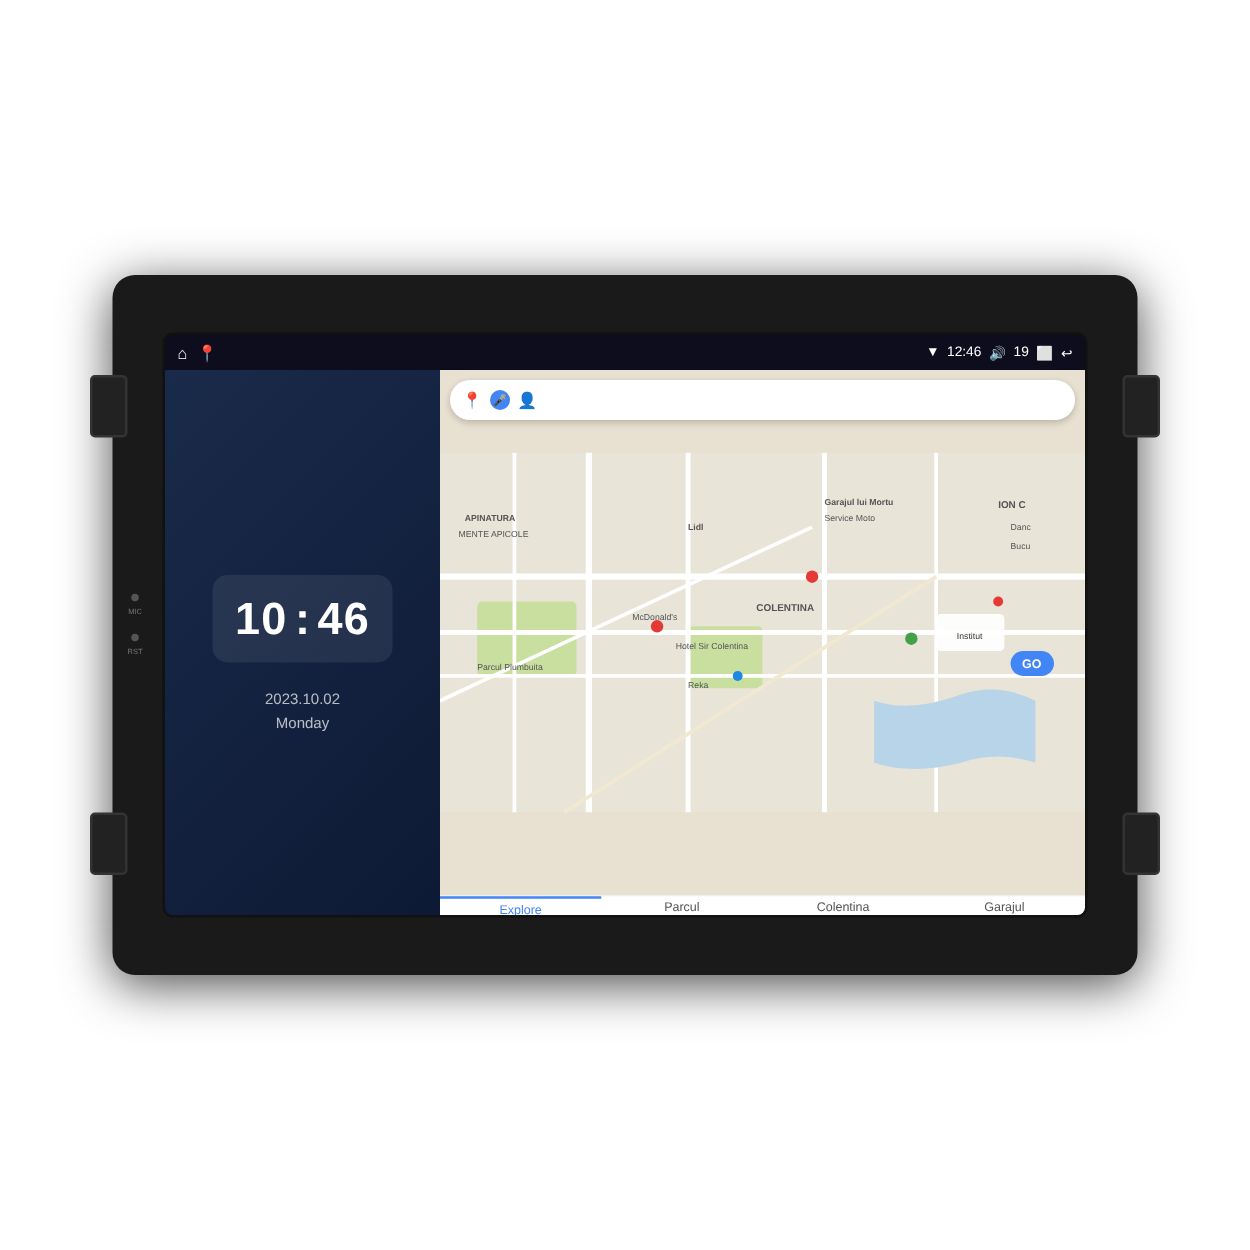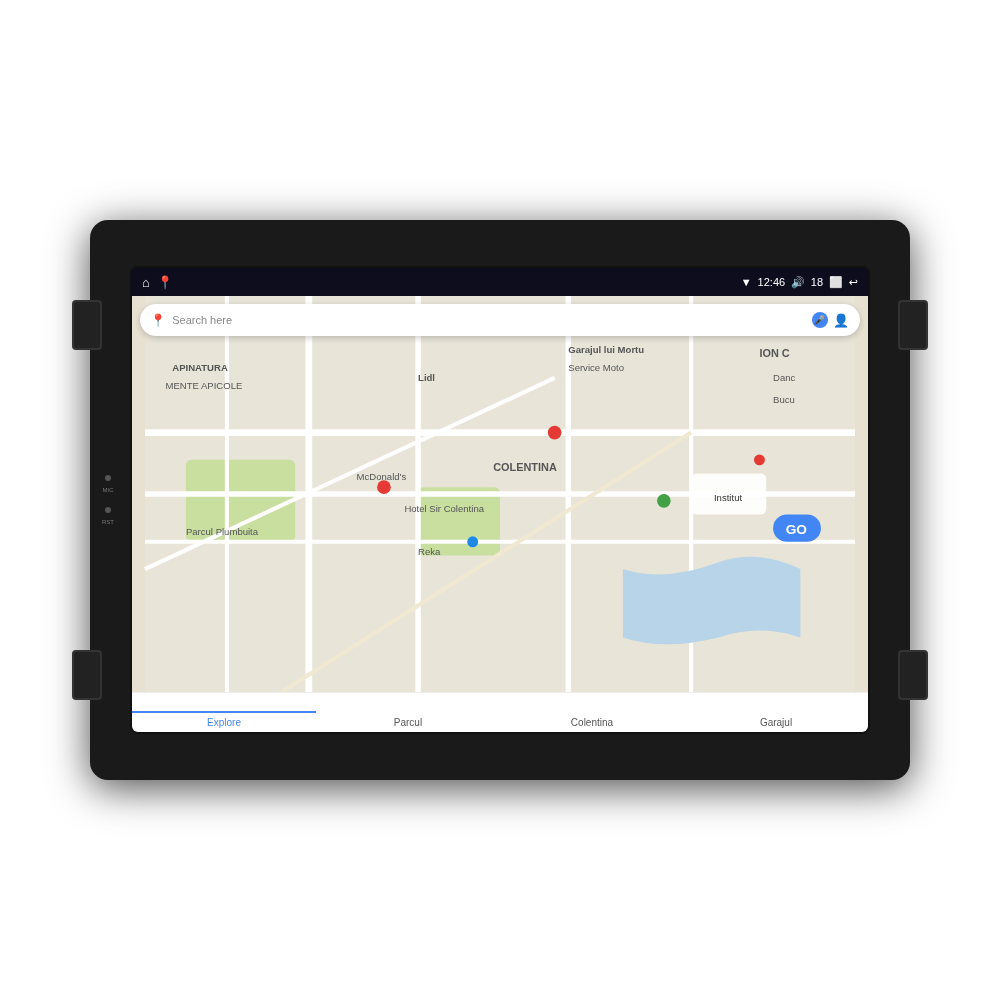--- a/index.html
+++ b/index.html
@@ -184,24 +184,24 @@
       border-radius: 50%;
       display: flex;
       align-items: center;
       justify-content: center;
       color: white;
       font-size: 9px;
     }
 
     
     .map-tabs {
-      height: 40px;
+      height: 16px;
       background: white;
       display: flex;
-      align-items: flex-end;
+      align-items: flex-start;
       border-top: 1px solid #eee;
     }
     .map-tab {
       flex: 1;
       text-align: center;
       font-size: 10px;
       color: #555;
       padding: 4px 0;
     }
     .map-tab.active { color: #4285f4; border-top: 2px solid #4285f4; }
@@ -256,28 +256,43 @@
 
     <div class="status-bar">
       <div class="status-left">
         <span class="icon-home">⌂</span>
         <span class="icon-maps">📍</span>
       </div>
       <div class="status-right">
         <span>▼</span>
         <span>12:46</span>
         <span>🔊</span>
-        <span>18</span>
+        <span>19</span>
         <span>⬜</span>
         <span>↩</span>
       </div>
     </div>
 
     <div class="main-area">
 
+      <div class="left-panel">
+        <div class="left-upper">
+
+          <div class="clock-widget">
+            <span class="clock-digit">10</span>
+            <span class="clock-colon">:</span>
+            <span class="clock-digit">46</span>
+          </div>
+
+          <div class="date-info">
+            <div>2023.10.02</div>
+            <div>Monday</div>
+          </div>
+        </div>
+      </div>
 
       <div class="right-panel">
         <div class="map-area">
 
           <svg class="map-svg" viewBox="0 0 520 290" xmlns="http://www.w3.org/2000/svg">
             <rect width="520" height="290" fill="#e8e4d8"></rect>
 
             <rect x="30" y="120" width="80" height="60" fill="#c8dfa0" rx="4"></rect>
             <rect x="200" y="140" width="60" height="50" fill="#c8dfa0" rx="4"></rect>
 
@@ -317,21 +332,20 @@
             <text x="30" y="175" font-size="7" fill="#555">Parcul Plumbuita</text>
             <text x="190" y="158" font-size="7" fill="#555">Hotel Sir Colentina</text>
             <text x="200" y="190" font-size="7" fill="#555">Reka</text>
             <text x="450" y="45" font-size="8" fill="#555" font-weight="600">ION C</text>
             <text x="460" y="62" font-size="7" fill="#555">Danc</text>
             <text x="460" y="78" font-size="7" fill="#555">Bucu</text>
           </svg>
 
           <div class="map-search">
             <span style="color:#4285f4;font-size:13px;">📍</span>
-            <span class="map-search-text">Search here</span>
             <div class="search-mic">🎤</div>
             <span style="font-size:13px;">👤</span>
           </div>
         </div>
 
         <div class="map-tabs">
           <div class="map-tab active">Explore</div>
           <div class="map-tab">Parcul</div>
           <div class="map-tab">Colentina</div>
           <div class="map-tab">Garajul</div>

